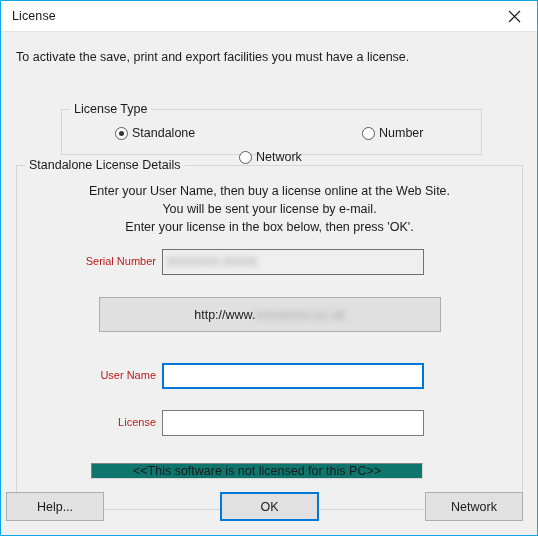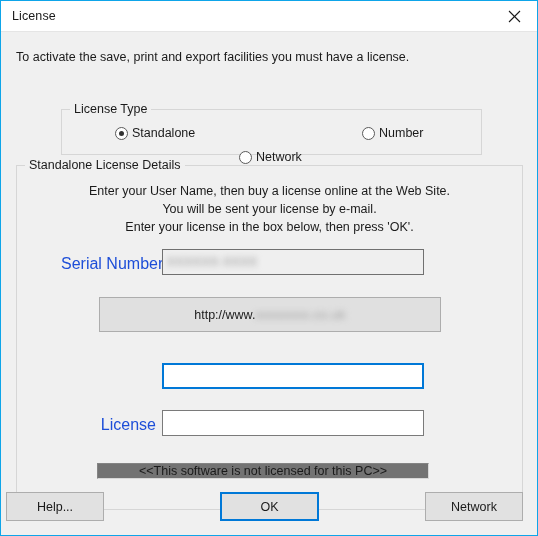--- a/index.html
+++ b/index.html
@@ -146,22 +146,22 @@
     text-align: center;
     font-size: 12.5px;
     color: #1a1a1a;
     line-height: 18px;
   }
   .instructions div { white-space: nowrap; }
 
   
   .field-label {
     position: absolute;
-    font-size: 16px;
-    color: #1d4ed8;
+    font-size: 11px;
+    color: #b91c1c;
     text-align: right;
     white-space: nowrap;
   }
   .textbox {
     position: absolute;
     box-sizing: border-box;
     background: #ffffff;
     border: 1px solid #7a7a7a;
     font-family: "Liberation Sans", sans-serif;
     font-size: 12.5px;
@@ -220,26 +220,26 @@
   }
 
   #username-label { left: 60px; top: 337px; width: 95px; }
   #username-field { left: 161px; top: 331px; width: 262px; height: 26px; }
   #license-label  { left: 60px; top: 384px; width: 95px; }
   #license-field  { left: 161px; top: 378px; width: 262px; height: 26px; }
 
   
   #license-status {
     position: absolute;
-    left: 96px;
+    left: 90px;
     top: 431px;
     width: 332px;
     height: 16px;
     box-sizing: border-box;
-    background: #737373;
+    background: #0f766e;
     border: 1px solid #d8d8d8;
     border-top: 1px solid #848484;
     border-left: 1px solid #848484;
     display: flex;
     align-items: center;
     justify-content: center;
     font-size: 12.5px;
     color: #1a1a1a;
     white-space: nowrap;
   }
@@ -321,20 +321,21 @@
     <div class="field-label" id="serial-label" style="left:60px; top:223px; width:95px;">Serial Number</div>
     <div class="textbox readonly" id="serial-number-field">
       <span class="blurred">XXXXXX-XXXX</span>
     </div>
 
     <div id="website-button">
       <span class="url-visible">http://www.</span>
         <span class="url-blur">xxxxxxxx.co.uk</span>
     </div>
 
+    <div class="field-label" id="username-label">User Name</div>
     <input class="textbox focused" id="username-field" type="text" placeholder="" style="">
 
     <div class="field-label" id="license-label">License</div>
     <input class="textbox" id="license-field" type="text" placeholder="" style="">
 
     <div id="license-status">&lt;&lt;This software is not licensed for this PC&gt;&gt;</div>
 
     <div class="footer">
       <div class="btn" id="help-button">Help...</div>
       <div class="btn default" id="ok-button">OK</div>

